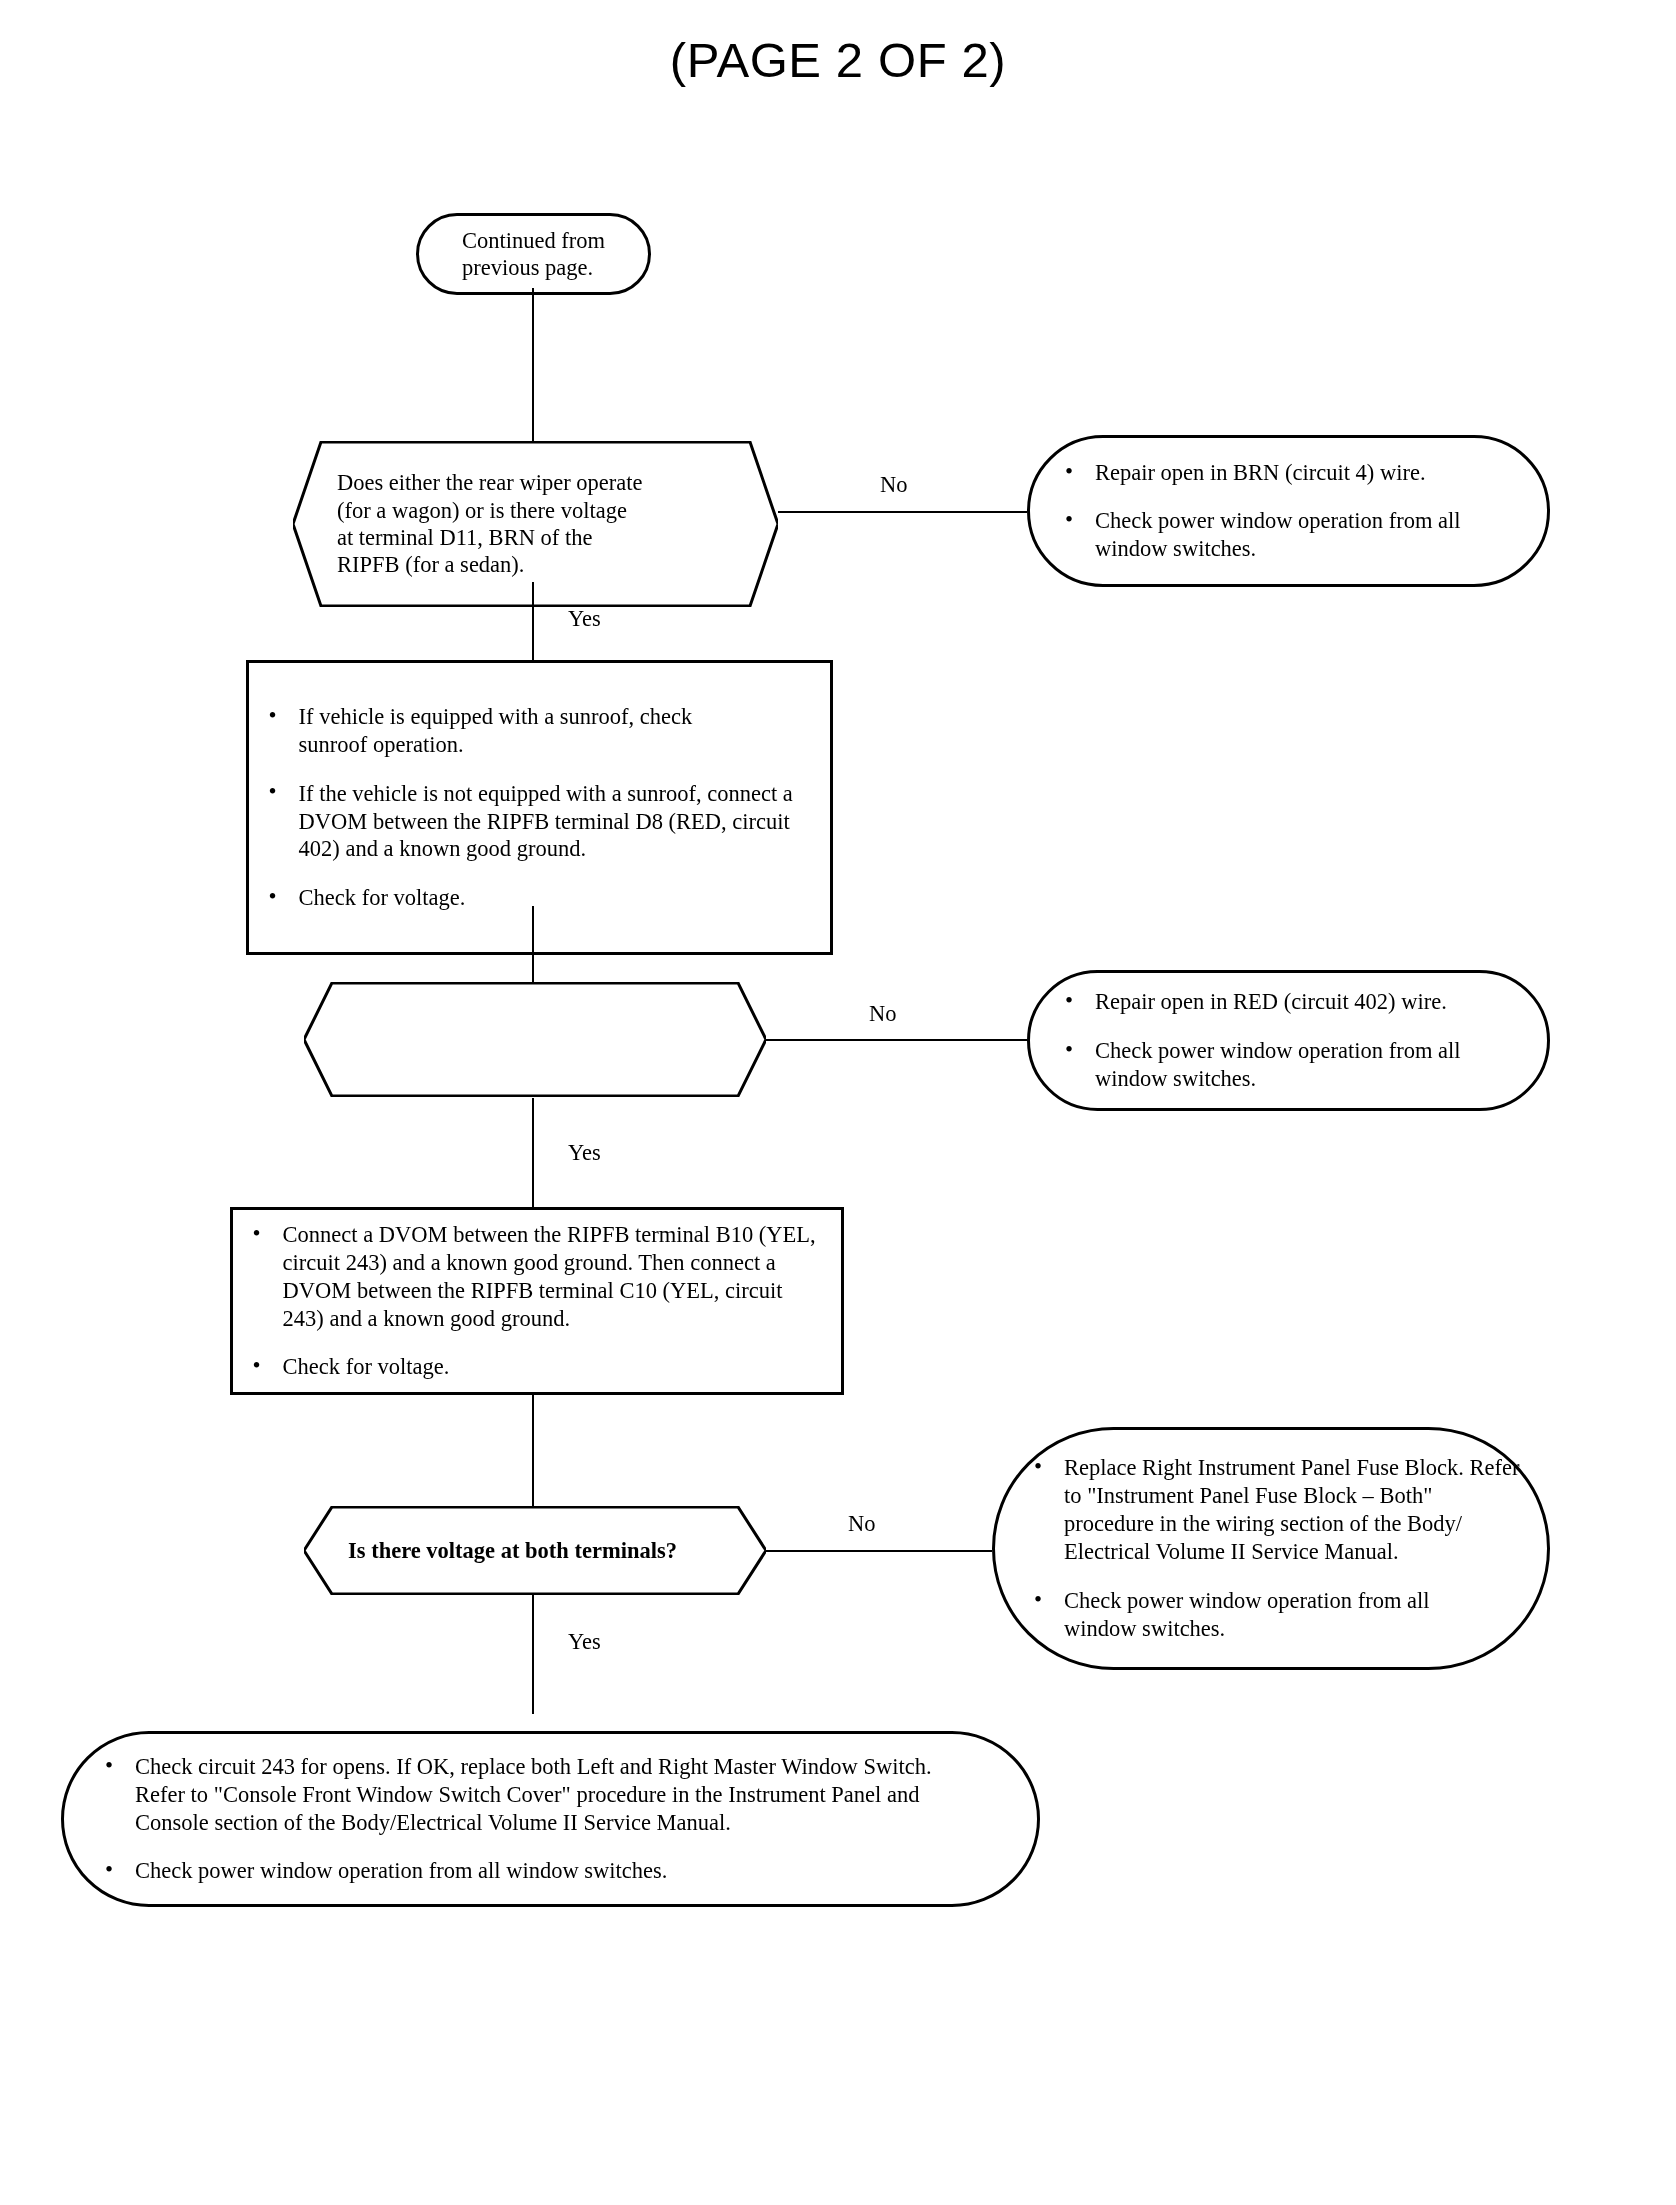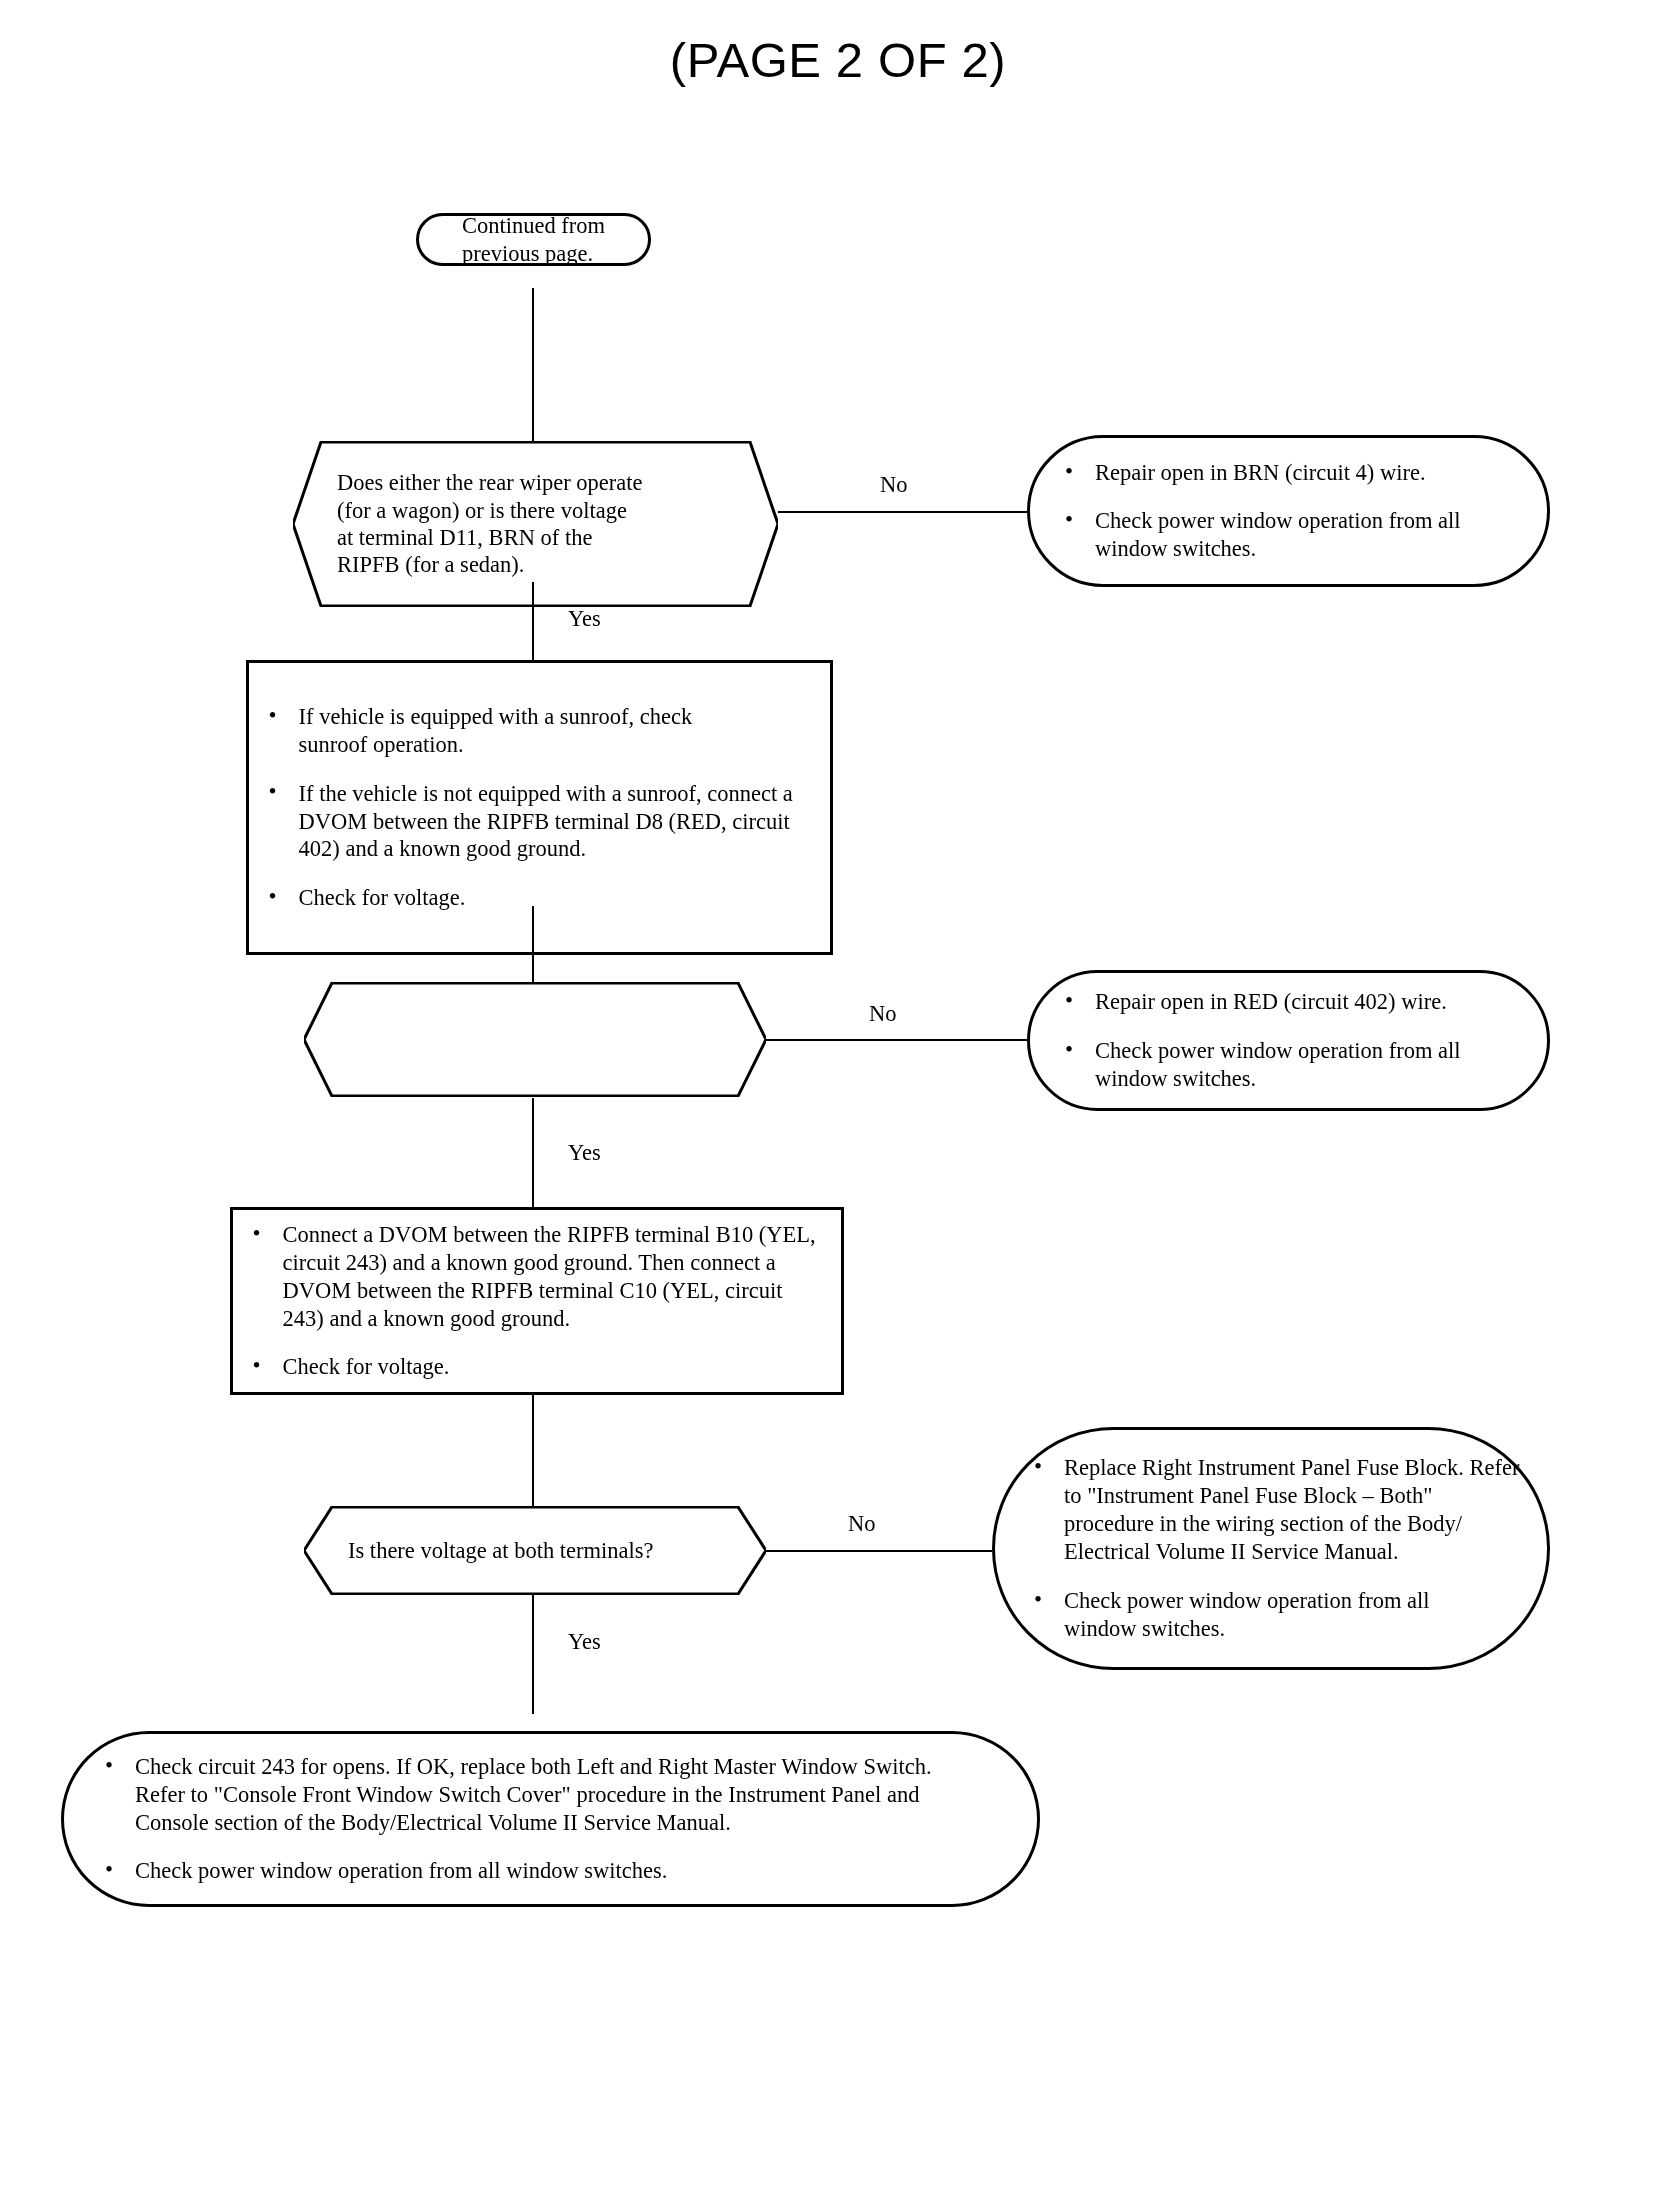--- a/index.html
+++ b/index.html
@@ -117,21 +117,21 @@
     white-space: nowrap;
   }
 </style>
 </head>
 <body>
 
 <div id="page">
 
   <div id="page-title">(PAGE 2 OF 2)</div>
 
-  <div class="node terminal" style="left:416px; top:213px; width:235px; height:53px;">
+  <div class="node terminal" style="left:416px; top:213px; width:235px; height:82px;">
     <div class="node-text" style="text-align:left; padding:0 16px;">
       <div>Continued from</div>
       <div>previous page.</div>
     </div>
   </div>
 
   <div class="conn v" style="left:532px; top:288px; height:153px;"></div>
 
   <div class="node decision" style="left:293px; top:441px; width:485px; height:166px;">
     <svg class="hex-svg" viewBox="0 0 798 233" preserveAspectRatio="none">
@@ -193,21 +193,21 @@
       <li>Check for voltage.</li>
     </ul>
   </div>
 
   <div class="conn v" style="left:532px; top:1395px; height:111px;"></div>
 
   <div class="node decision" style="left:304px; top:1506px; width:462px; height:89px;">
     <svg class="hex-svg" viewBox="0 0 760 146" preserveAspectRatio="none">
       <polygon points="0,73 46,1.5 714,1.5 760,73 714,144.5 46,144.5" fill="#ffffff" stroke="#000000" stroke-width="3" vector-effect="non-scaling-stroke"></polygon>
     </svg>
-    <div class="hex-label node-text" style="padding-left:44px; padding-right:20.7px;">Is there voltage at both terminals?</div>
+    <div class="hex-label node-text" style="padding-left:44px; padding-right:20.7px;font-weight:bold;">Is there voltage at both terminals?</div>
   </div>
 
   <div class="conn h" style="left:766px; top:1550px; width:226px;"></div>
   <div class="edge-label" style="left:848px; top:1513px;">No</div>
 
   <div class="node terminal bulleted" style="left:992px; top:1427px; width:558px; height:243px;">
     <ul class="bullets" style="padding:0 20.7px 0 34px; width:100%; box-sizing:border-box;">
       <li style="max-width:462px;">Replace Right Instrument Panel Fuse Block. Refer to "Instrument Panel Fuse Block – Both" procedure in the wiring section of the Body/ Electrical Volume II Service Manual.</li>
       <li style="max-width:425px;">Check power window operation from all window switches.</li>
     </ul>

